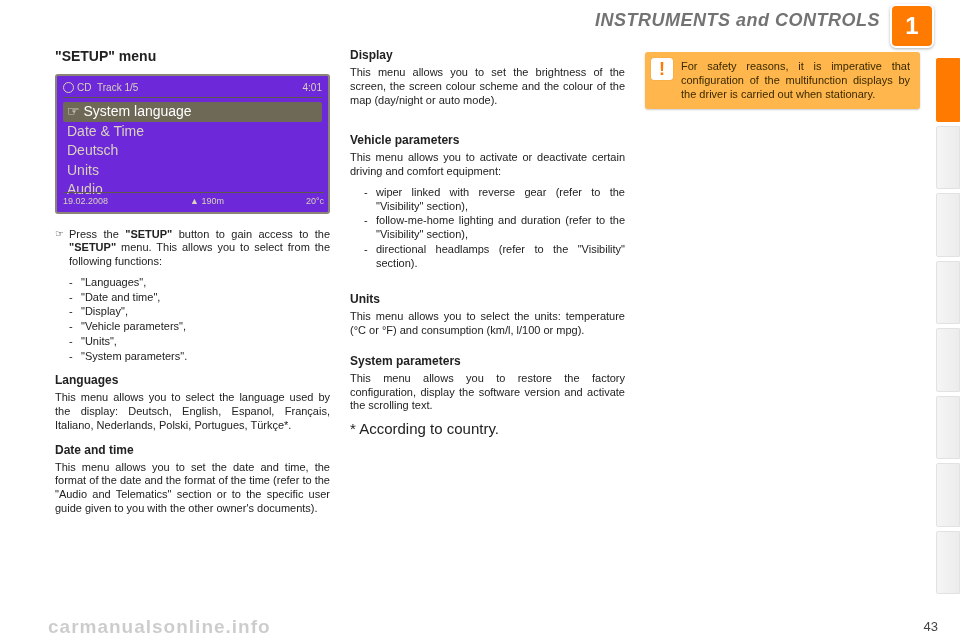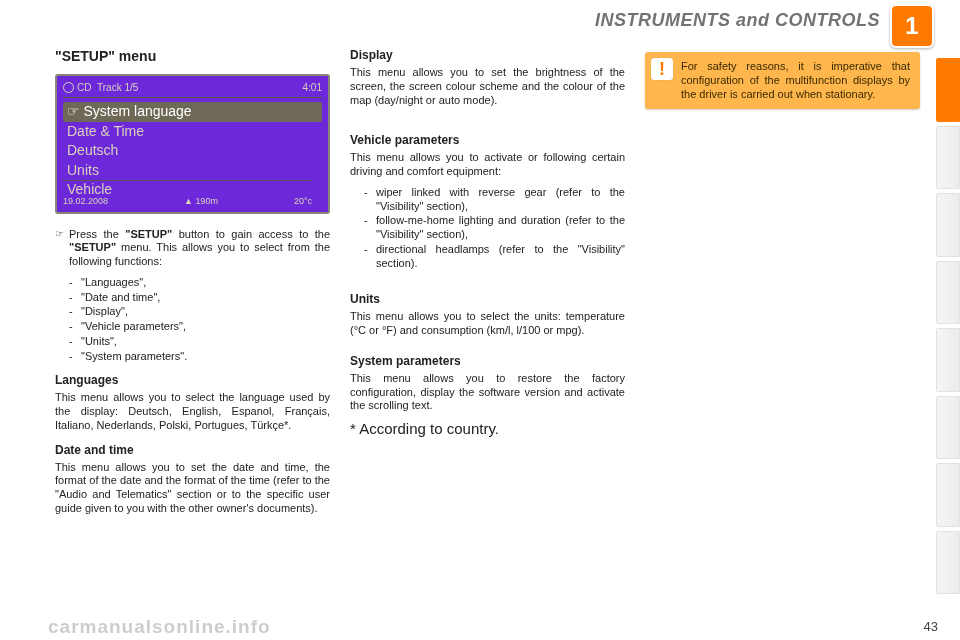--- a/index.html
+++ b/index.html
@@ -110,26 +110,26 @@
     padding: 1px 4px;
     font-size: 14px;
   }
   .screenshot .menuitem.sel {
     background: #6e6857;
     color: #fff;
     border-radius: 2px;
   }
   .screenshot .foot {
     position: absolute;
-    left: 6px; right: 16px; bottom: 4px;
+    left: 6px; right: 4px; bottom: 4px;
     display: flex;
     justify-content: space-between;
     font-size: 9px;
     border-top: 1px solid #5d574a;
-    padding-top: 15px;
+    padding-top: 3px;
   }
   .press-block { margin-bottom: 6px; }
   .press-block .lead { padding-left: 14px; position: relative; text-align: justify;}
   .press-block .lead::before { content: "\261E"; position: absolute; left: 0; font-size: 10px;}
   .warning-box {
     background: #ffb64c;
     border-radius: 3px;
     padding: 8px 10px 8px 36px;
     font-size: 11px;
     text-align: justify;
@@ -198,21 +198,21 @@
 
     <div class="screenshot">
       <div class="toprow">
         <span><span style="display:inline-block;width:9px;height:9px;border:1px solid #d9d2bc;border-radius:50%;margin-right:3px;vertical-align:middle;"></span><span>CD</span>&nbsp;&nbsp;<span>Track 1/5</span></span>
         <span>4:01</span>
       </div>
       <div class="menuitem sel">☞ <span>System language</span></div>
       <div class="menuitem">Date &amp; Time</div>
       <div class="menuitem">Deutsch</div>
       <div class="menuitem">Units</div>
-      <div class="menuitem">Vehicle</div>
+      <div class="menuitem">Audio</div>
       <div class="foot">
         <span>19.02.2008</span>
         <span>▲ 190m</span>
         <span>20°c</span>
       </div>
     </div>
 
     <div class="press-block">
       <p class="lead"><span>Press the </span><b>"SETUP"</b><span> button to gain access to the </span><b>"SETUP"</b><span> menu. This allows you to select from the following functions:</span></p>
       <ul class="dash">
@@ -230,21 +230,21 @@
 
     <h3>Date and time</h3>
     <p>This menu allows you to set the date and time, the format of the date and the format of the time (refer to the "Audio and Telematics" section or to the specific user guide given to you with the other owner's documents).</p>
   </div>
 
   <div class="col">
     <h3 style="margin-top:0">Display</h3>
     <p>This menu allows you to set the brightness of the screen, the screen colour scheme and the colour of the map (day/night or auto mode).</p>
 
     <h3 style="margin-top:26px">Vehicle parameters</h3>
-    <p>This menu allows you to activate or following certain driving and comfort equipment:</p>
+    <p>This menu allows you to activate or deactivate certain driving and comfort equipment:</p>
     <ul class="dash">
       <li>wiper linked with reverse gear (refer to the "Visibility" section),</li>
       <li>follow-me-home lighting and duration (refer to the "Visibility" section),</li>
       <li>directional headlamps (refer to the "Visibility" section).</li>
     </ul>
 
     <h3 style="margin-top:22px">Units</h3>
     <p>This menu allows you to select the units: temperature (°C or °F) and consumption (km/l, l/100 or mpg).</p>
 
     <h3 style="margin-top:16px">System parameters</h3>

